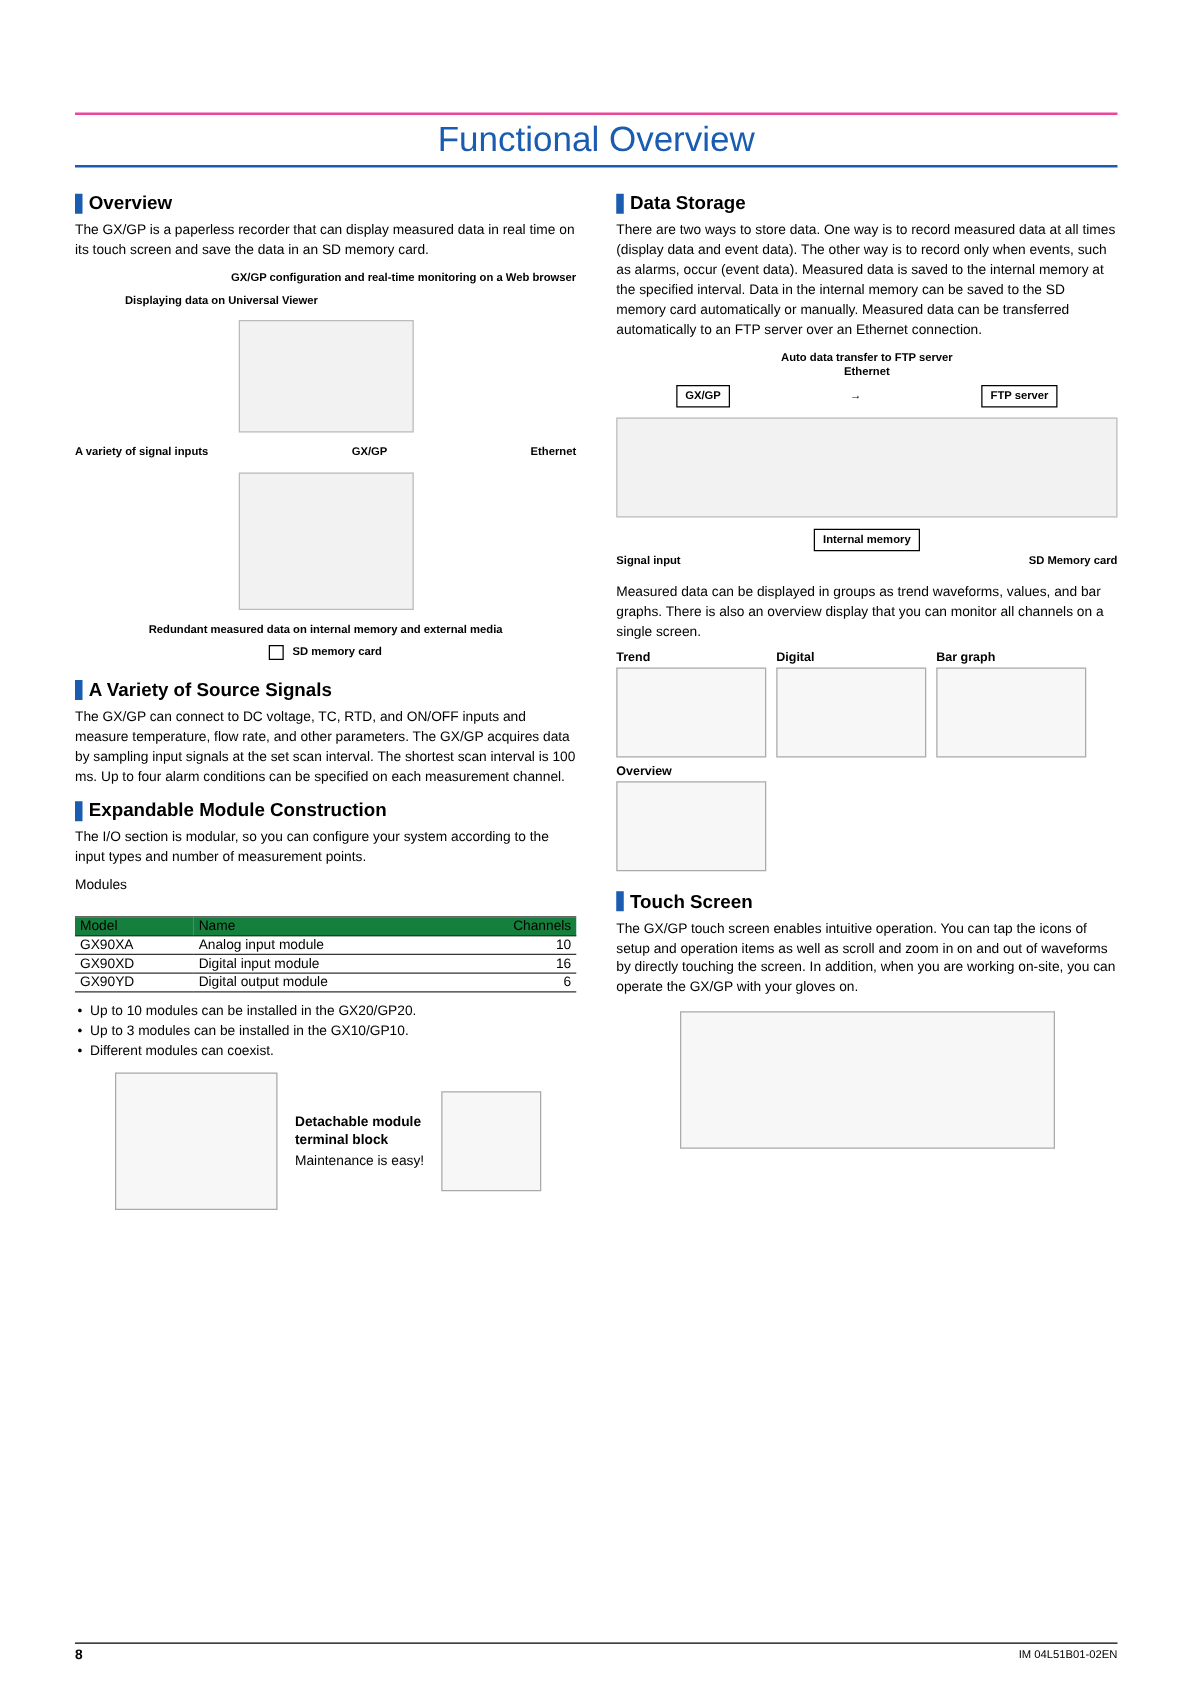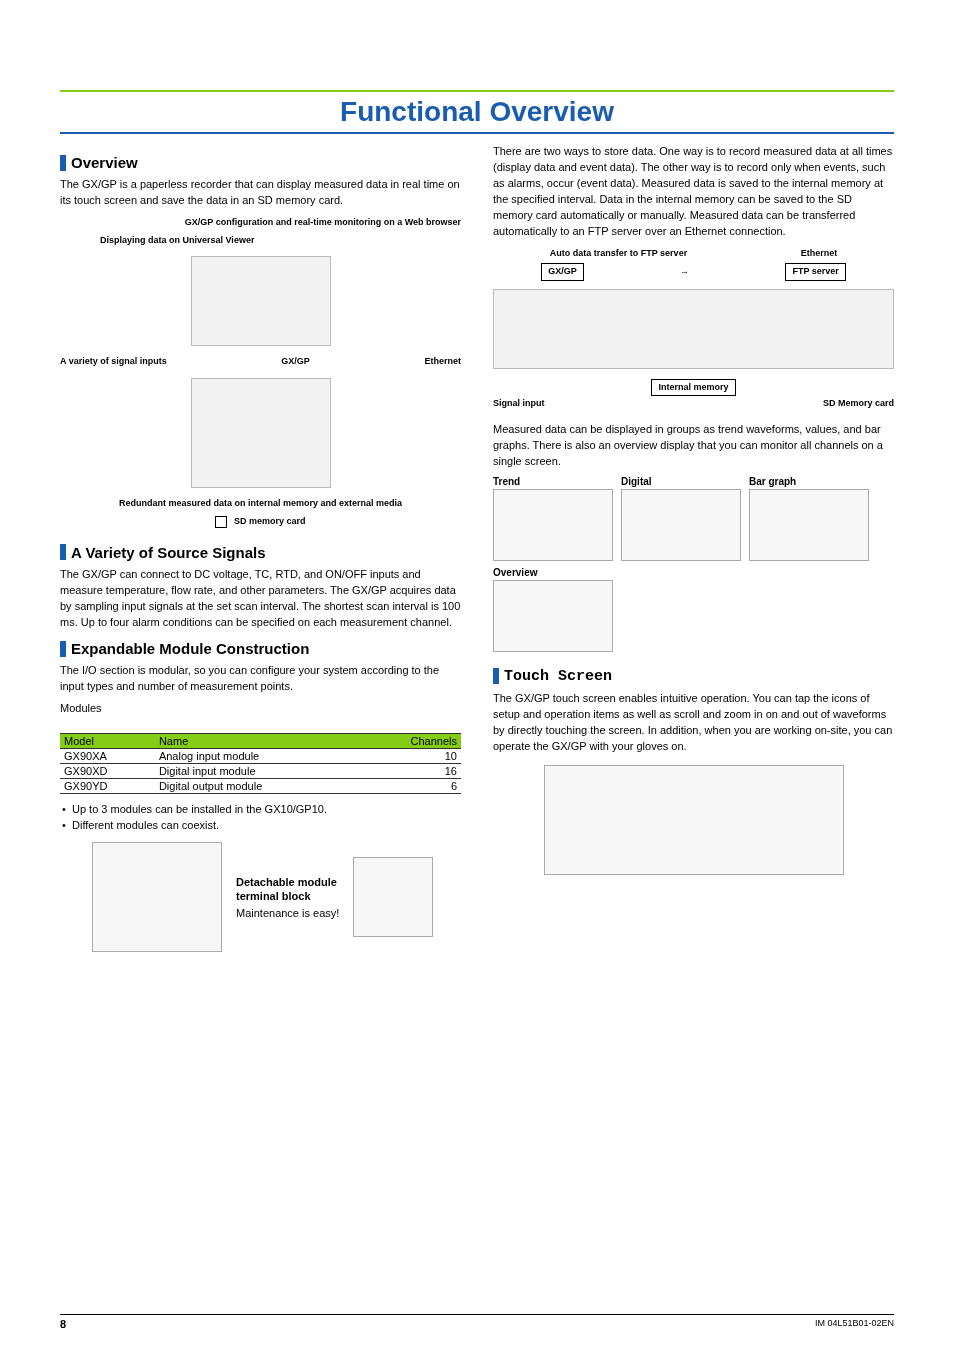--- a/index.html
+++ b/index.html
@@ -13,23 +13,23 @@
       padding: 0;
     }
     .page {
       padding: 90px 60px 30px 60px;
       position: relative;
       min-height: 1350px;
     }
     .title-banner {
       text-align: center;
       font-size: 28px;
-      font-weight: bold;
+      font-weight: normal;
       color: #1a5cb0;
-      border-top: 2px solid #84cc16;
+      border-top: 2px solid #ec4899;
       border-bottom: 2px solid #1a5cb0;
       padding: 4px 0;
       margin-bottom: 10px;
     }
     .columns {
       display: flex;
       gap: 32px;
     }
     .col {
       flex: 1;
@@ -89,21 +89,21 @@
       border-collapse: collapse;
       font-size: 11px;
       margin: 4px 0 8px 0;
     }
     table.modules th, table.modules td {
       text-align: left;
       padding: 1px 4px;
       border-bottom: 1px solid #333;
     }
     table.modules th {
-      background: #84cc16;
+      background: #15803d;
       border-top: 1px solid #333;
       font-weight: normal;
       margin-top: 48px;
     }
     table.modules th:last-child, table.modules td:last-child {
       text-align: right;
     }
     ul.bullets {
       list-style: none;
       padding-left: 0;
@@ -165,20 +165,21 @@
       text-align: center;
       font-size: 9px;
       font-weight: bold;
       line-height: 1.3;
       margin: 8px 0 12px 0;
     }
     .storage-diagram .header-row {
       display: flex;
       justify-content: space-around;
       margin-bottom: 2px;
+      flex-direction: column;
     }
     .storage-diagram .box {
       border: 1px solid #000;
       padding: 2px 6px;
       display: inline-block;
       background: #fff;
     }
     .storage-diagram .placeholder {
       display: inline-block;
       border: 1px solid #bbb;
@@ -286,37 +287,42 @@
           </tr>
           <tr>
             <td>GX90YD</td>
             <td>Digital output module</td>
             <td>6</td>
           </tr>
         </tbody>
       </table>
 
       <ul class="bullets">
+        <li>Up to 10 modules can be installed in the GX20/GP20.</li>
         <li>Up to 3 modules can be installed in the GX10/GP10.</li>
         <li>Different modules can coexist.</li>
       </ul>
 
       <div class="module-fig">
         <div class="fig-box"></div>
         <div class="text">
           <span class="bold">Detachable module</span>
           <span class="bold">terminal block</span>
           <span class="plain">Maintenance is easy!</span>
         </div>
         <div class="fig-box" style="width:80px;height:80px;"></div>
       </div>
     </div>
 
     <div class="col">
 
+      <div class="section-heading">
+        <span class="bar"></span>
+        <span>Data Storage</span>
+      </div>
       <p class="body-text">There are two ways to store data. One way is to record measured data at all times (display data and event data). The other way is to record only when events, such as alarms, occur (event data). Measured data is saved to the internal memory at the specified interval. Data in the internal memory can be saved to the SD memory card automatically or manually. Measured data can be transferred automatically to an FTP server over an Ethernet connection.</p>
 
       <div class="storage-diagram">
         <div class="header-row">
           <span>Auto data transfer to FTP server</span>
           <span>Ethernet</span>
         </div>
         <div style="display:flex;justify-content:space-around;align-items:center;margin:4px 0;">
           <span class="box">GX/GP</span>
           <span>→</span>
@@ -348,21 +354,21 @@
           <div class="fig-box"></div>
         </div>
       </div>
       <div class="fig-row" style="margin-top:6px;">
         <div class="fig-item">
           <div class="fig-item-title">Overview</div>
           <div class="fig-box"></div>
         </div>
       </div>
 
-      <div class="section-heading" style="margin-top:16px;font-family:Liberation Mono, monospace;">
+      <div class="section-heading" style="margin-top:16px;">
         <span class="bar"></span>
         <span>Touch Screen</span>
       </div>
       <p class="body-text">The GX/GP touch screen enables intuitive operation. You can tap the icons of setup and operation items as well as scroll and zoom in on and out of waveforms by directly touching the screen. In addition, when you are working on-site, you can operate the GX/GP with your gloves on.</p>
 
       <div class="touch-fig">
         <div class="fig-box"></div>
       </div>
     </div>
   </div>

